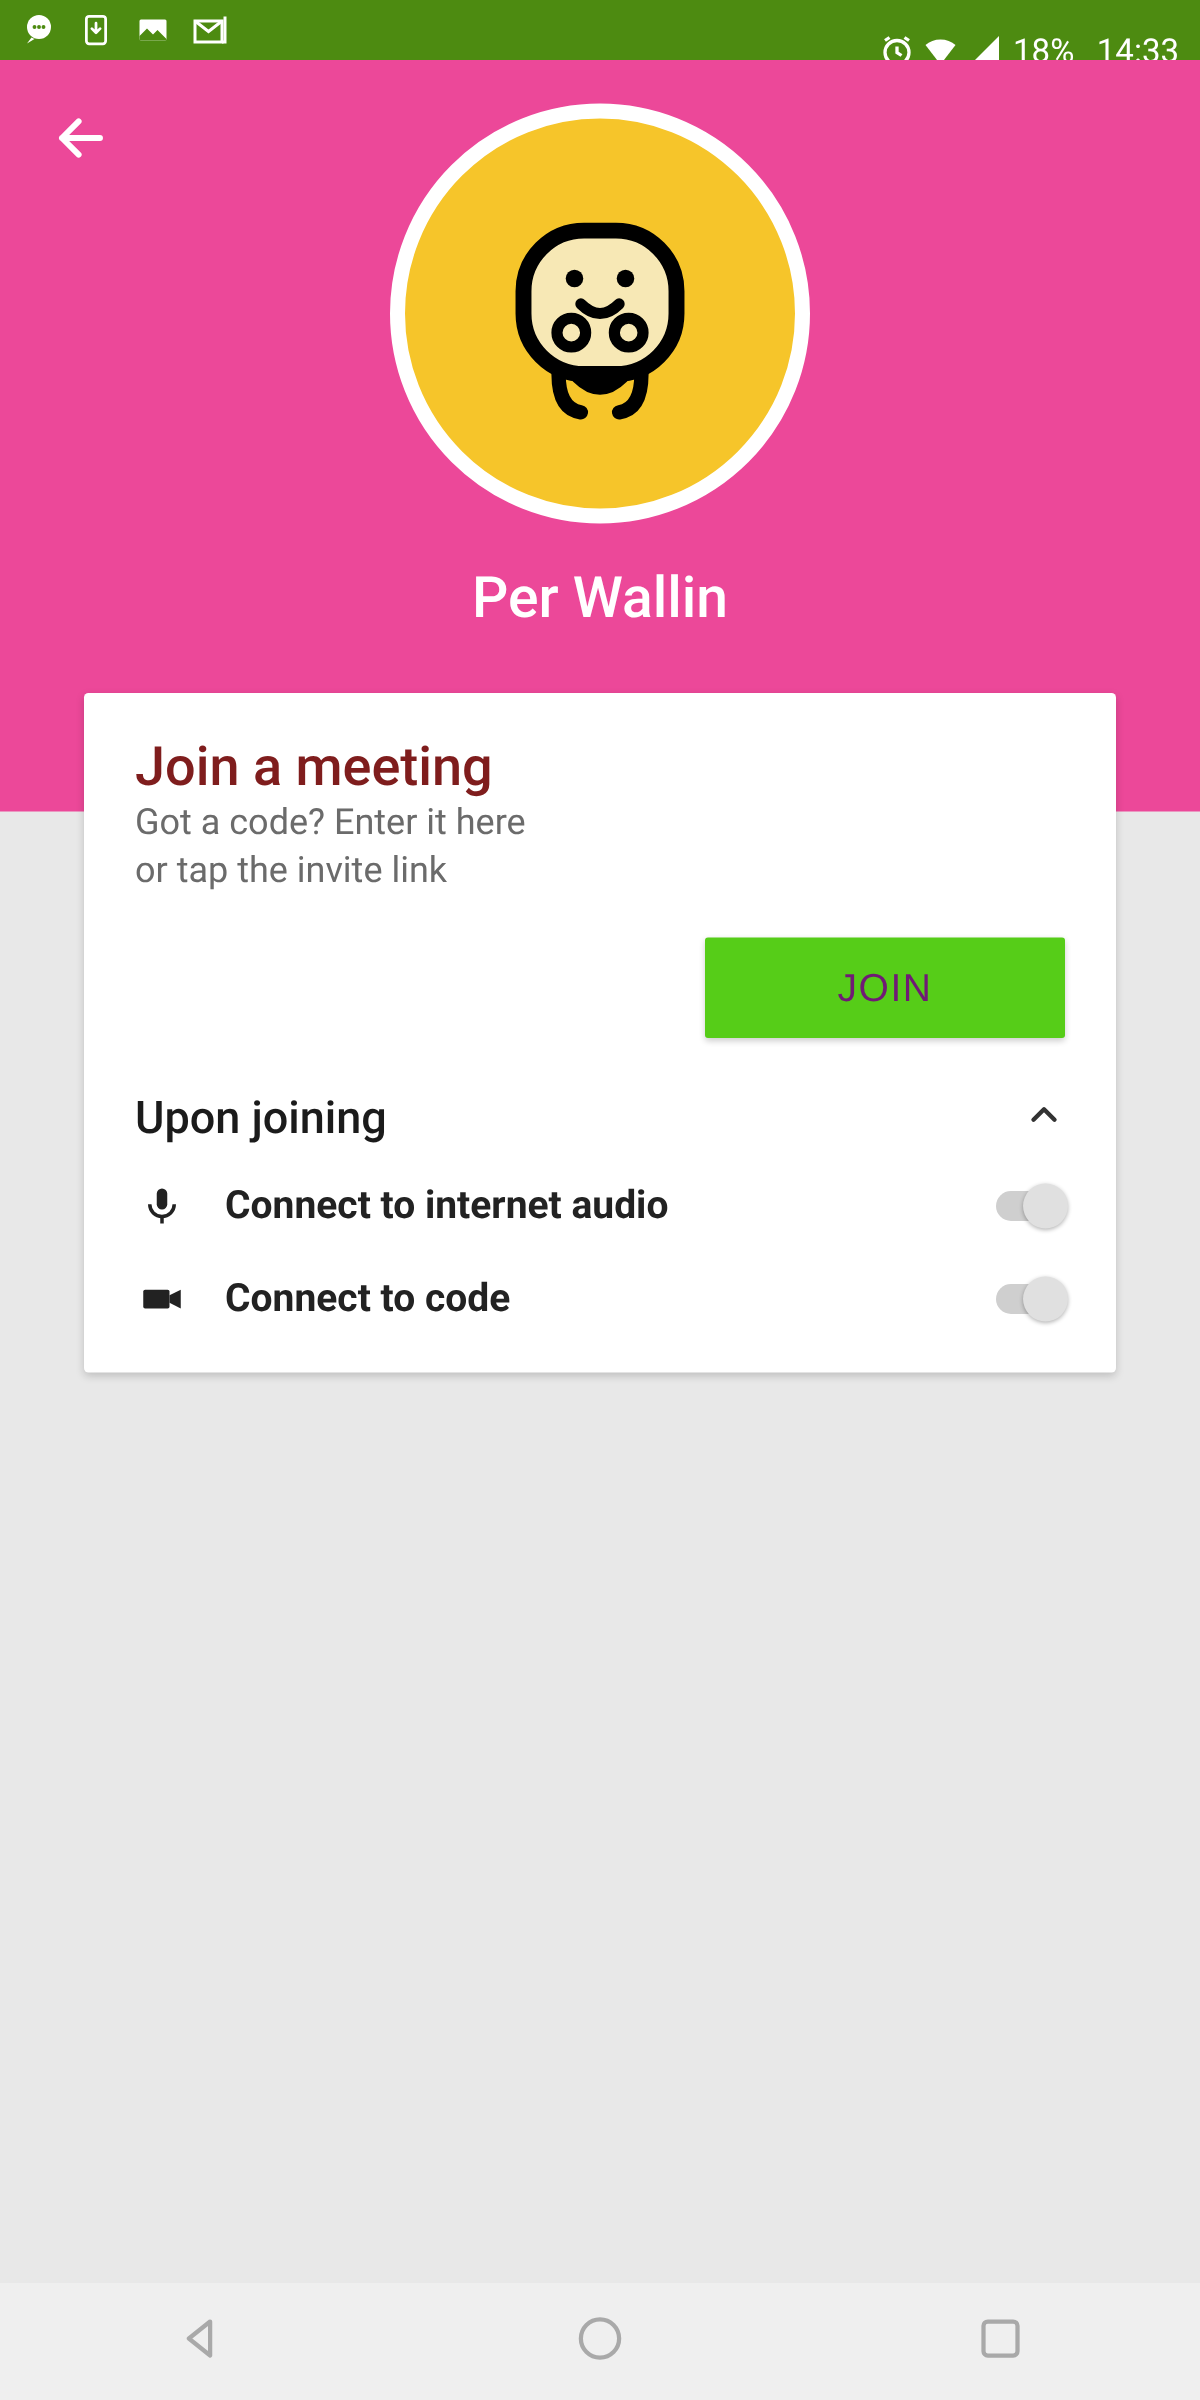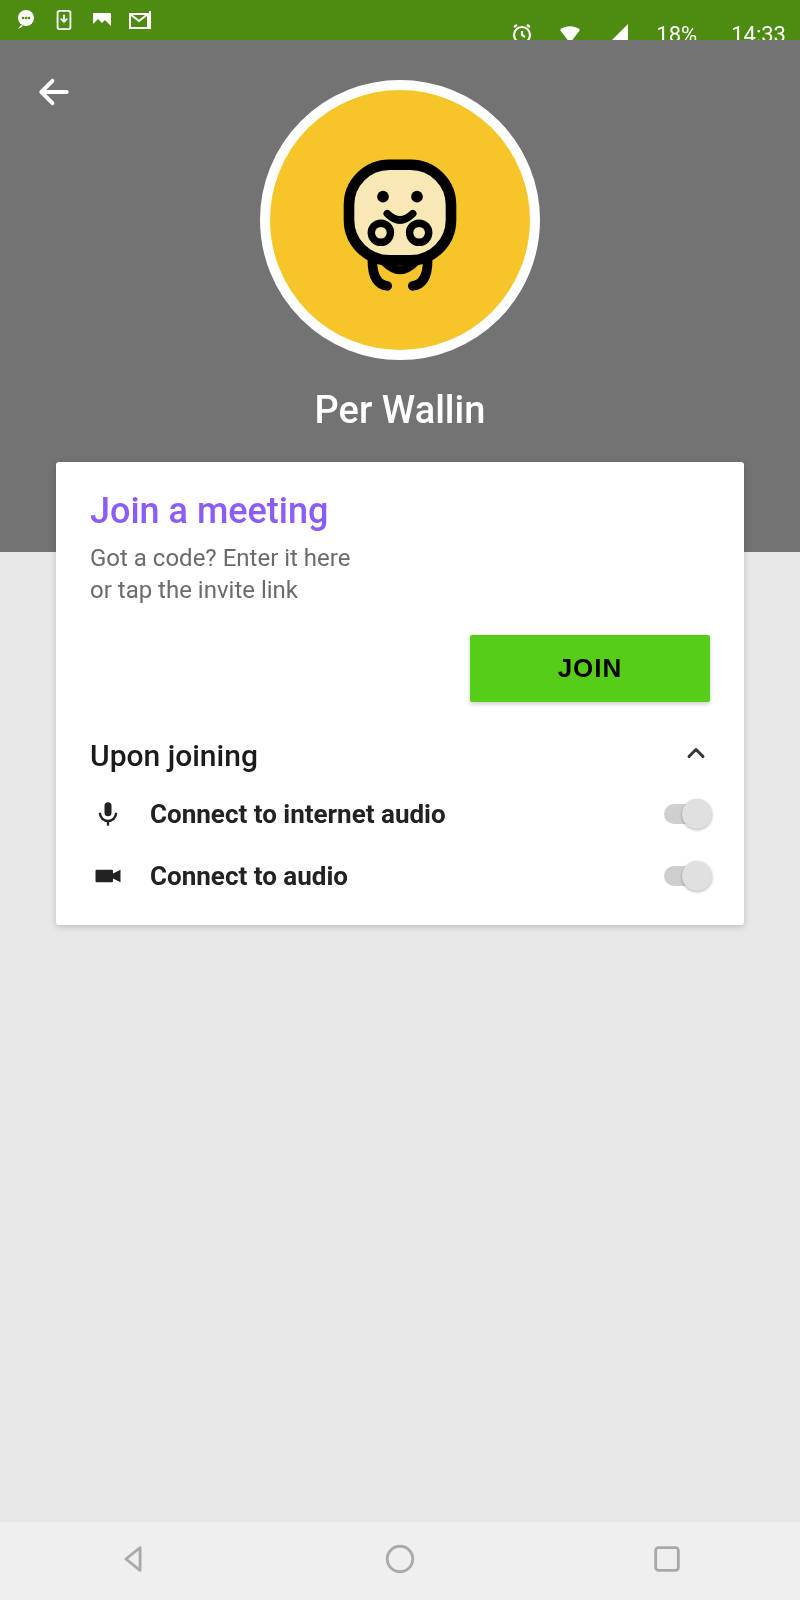--- a/index.html
+++ b/index.html
@@ -1,32 +1,32 @@
 <!DOCTYPE html>
 <html><head>
 <meta charset="utf-8">
 <style>
   * { box-sizing: border-box; margin: 0; padding: 0; }
   html, body { width: 800px; height: 1600px; font-family: Roboto, "Helvetica Neue", Arial, sans-serif; background: #e8e8e8; overflow: hidden; }
   .status-bar { height: 40px; background: #4d8b11; display: flex; align-items: center; justify-content: space-between; padding: 0 14px; color: #fff; font-size: 22px; }
   .status-left, .status-right { display: flex; align-items: center; gap: 14px; }
-  .status-right { gap: 24px; margin-top: 28px; }
+  .status-right { gap: 5px; margin-top: 28px; }
   .icon-small { width: 24px; height: 24px; display: inline-flex; align-items: center; justify-content: center; }
-  .hero { background: #737373; position: relative; padding-top: 20px; padding-bottom: 120px; }
+  .hero { background: #ec4899; position: relative; padding-top: 9px; padding-bottom: 120px; }
   .back-btn { position: absolute; top: 30px; left: 32px; width: 44px; height: 44px; display: flex; align-items: center; justify-content: center; cursor: pointer; }
   .avatar-wrap { display: flex; flex-direction: column; align-items: center; padding-top: 20px; }
   .avatar-circle { width: 280px; height: 280px; border-radius: 50%; background: #f6c52a; border: 10px solid #fff; display: flex; align-items: center; justify-content: center; }
   .username { color: #fff; font-size: 38px; font-weight: 500; margin-top: 28px; }
   .card { position: absolute; top: 462px; left: 56px; right: 56px; background: #fff; border-radius: 3px; box-shadow: 0 2px 6px rgba(0,0,0,0.18); padding: 28px 34px 18px; }
-  .card-title { font-size: 36px; color: #8b5cf6; font-weight: 500; margin-bottom: 10px; }
+  .card-title { font-size: 36px; color: #7f1d1d; font-weight: 500; }
   .card-subtitle { font-size: 24px; color: #6b6b6b; line-height: 1.35; }
   .input-line { margin-top: 38px; border: none; border-bottom: 1px solid #888; width: 100%; font-size: 28px; padding: 4px 0 8px 0; outline: none; color: #333; background: transparent; }
   .input-line::placeholder { color: #8d8d8d; }
   .btn-row { display: flex; justify-content: flex-end; margin-top: 28px; margin-bottom: 18px; }
-  .join-btn { background: #56cd18; color: #000000; border: none; font-size: 26px; letter-spacing: 1px; font-weight: 700; padding: 18px 0; width: 240px; border-radius: 2px; box-shadow: 0 2px 4px rgba(0,0,0,0.2); cursor: pointer; }
+  .join-btn { background: #56cd18; color: #701a75; border: none; font-size: 26px; letter-spacing: 1px; font-weight: 400; padding: 18px 0; width: 240px; border-radius: 2px; box-shadow: 0 2px 4px rgba(0,0,0,0.2); cursor: pointer; }
   .section-header { display: flex; align-items: center; justify-content: space-between; margin-top: 36px; margin-bottom: 10px; cursor: pointer; }
   .section-title { font-size: 30px; color: #1b1b1b; font-weight: 500; }
   .opt-row { display: flex; align-items: center; padding: 16px 0; gap: 24px; }
   .opt-icon { width: 36px; display: flex; justify-content: center; }
   .opt-label { flex: 1; font-size: 26px; color: #222; font-weight: bold; }
   .toggle { position: relative; width: 46px; height: 20px; background: #cfcfcf; border-radius: 20px; cursor: pointer; }
   .toggle-knob { position: absolute; top: -5px; left: 18px; width: 30px; height: 30px; background: #e0e0e0; border-radius: 50%; box-shadow: 0 1px 3px rgba(0,0,0,0.3); }
   .nav-bar { position: absolute; bottom: 0; left: 0; right: 0; height: 78px; background: #efefef; display: flex; align-items: center; justify-content: space-around; }
   .nav-icon { width: 34px; height: 34px; opacity: 0.45; }
 </style>
@@ -138,21 +138,21 @@
         <div class="toggle-knob"></div>
       </div>
   </div>
   <div class="opt-row">
     <span class="opt-icon">
       <svg viewBox="0 0 24 24" width="30" height="30" fill="#222">
           <rect x="2" y="7" width="14" height="10" rx="1"></rect>
           <path d="M16 10 L22 7 V17 L16 14 Z"></path>
         </svg>
     </span>
-    <span class="opt-label">Connect to audio</span>
+    <span class="opt-label">Connect to code</span>
     <div class="toggle">
         <div class="toggle-knob"></div>
       </div>
   </div>
 </div>
 
 <div class="nav-bar">
   <span>
     <svg class="nav-icon" viewBox="0 0 24 24" fill="none" stroke="#555" stroke-width="2" stroke-linejoin="round">
         <path d="M17 4 L7 12 L17 20 Z"></path>

